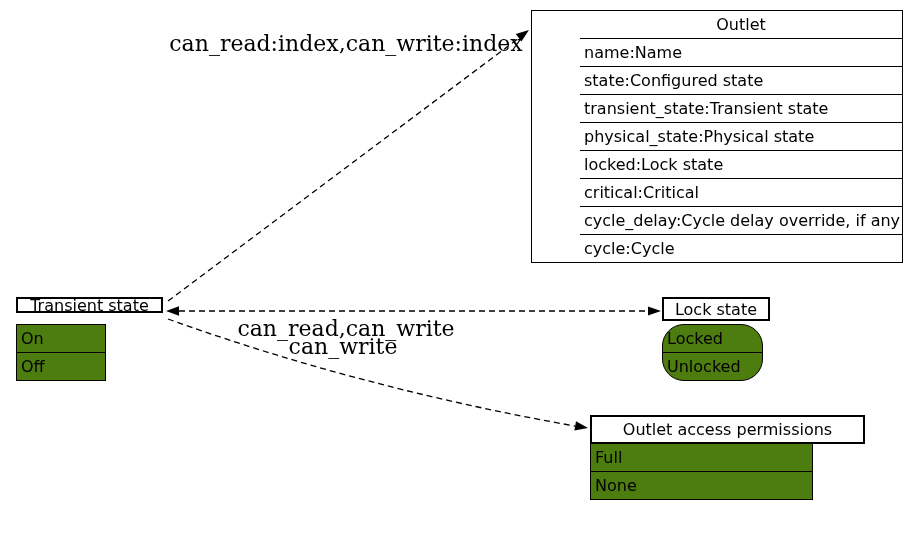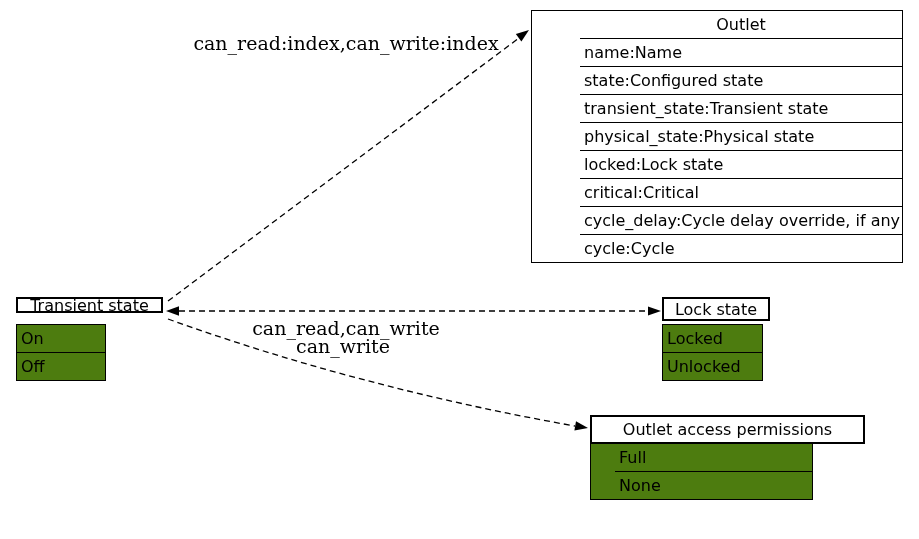--- a/index.html
+++ b/index.html
@@ -52,21 +52,21 @@
     position: absolute;
     border: 1px solid #000000;
     box-sizing: border-box;
     background: #4d7c0f;
   }
   
   .edge-label {
     position: absolute;
     transform: translate(-50%, -50%);
     font-family: "DejaVu Serif", "Liberation Serif", serif;
-    font-size: 19px;
+    font-size: 22px;
     white-space: nowrap;
   }
 </style>
 </head>
 <body>
 
 <div class="canvas">
 
   <svg class="edges" viewBox="0 0 919 539">
     <g stroke="#000000" stroke-width="1.3" fill="none" stroke-dasharray="6,4">
@@ -98,24 +98,24 @@
     <div class="grow">cycle:Cycle</div>
   </div>
 
   <div class="node-header" style="left:16px; top:297px; width:147px; height:16px;">Transient state</div>
   <div class="node-rows" style="left:16px; top:324px; width:90px;">
     <div class="grow">On</div>
     <div class="grow">Off</div>
   </div>
 
   <div class="node-header" style="left:662px; top:297px; width:108px; height:24px;">Lock state</div>
-  <div class="node-rows" style="left:662px; top:324px; width:101px;">
+  <div class="node-rows" style="left:662px; top:324px; width:101px;border-radius:22px;">
     <div class="grow">Locked</div>
     <div class="grow">Unlocked</div>
   </div>
 
   <div class="node-header" style="left:590px; top:415px; width:275px; height:29px;">Outlet access permissions</div>
-  <div class="node-rows" style="left:590px; top:443px; width:223px;padding-left:24px;">
+  <div class="node-rows" style="left:590px; top:443px; width:223px;">
     <div class="grow">Full</div>
     <div class="grow">None</div>
   </div>
 
 </div>
 
 </body></html>

